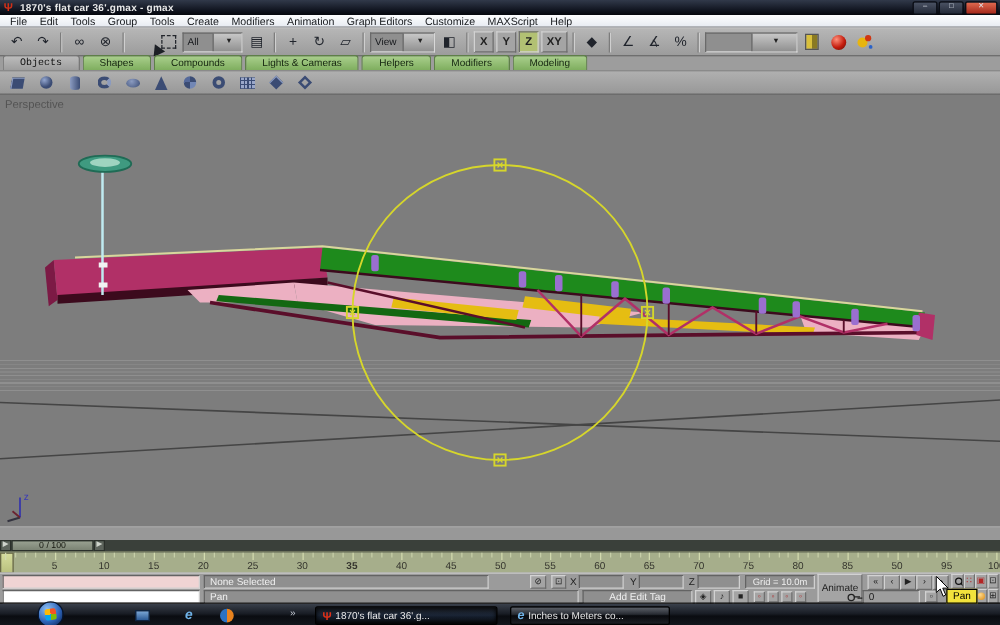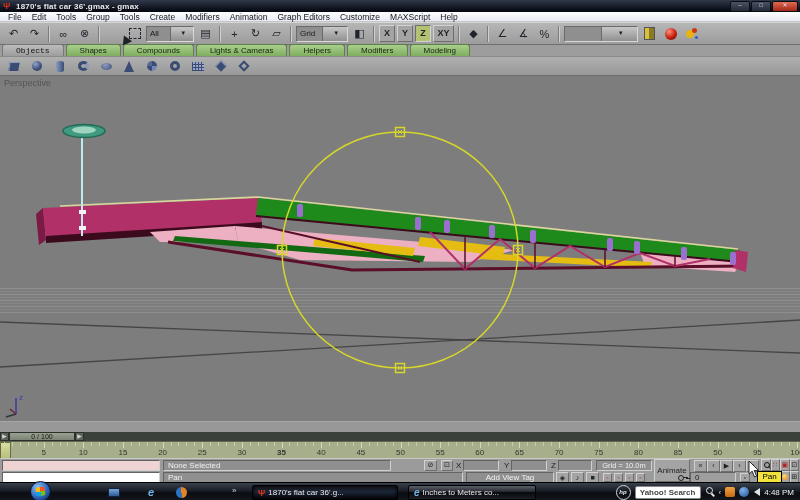--- a/index.html
+++ b/index.html
@@ -208,21 +208,21 @@
         <span>All</span>
         <span class="arr">▼</span>
       </span>
       <span class="tbtn">▤</span>
       <span class="tsep"></span>
       <span class="tbtn">+</span>
       <span class="tbtn">↻</span>
       <span class="tbtn">▱</span>
       <span class="tsep"></span>
       <span class="tdd" style="width: 50px;">
-        <span>Grid</span>
+        <span>View</span>
         <span class="arr">▼</span>
       </span>
       <span class="tbtn">◧</span>
       <span class="tsep"></span>
       <span class="axbtn">X</span>
       <span class="axbtn">Y</span>
       <span class="axbtn on">Z</span>
       <span class="axbtn wide">XY</span>
       <span class="tsep"></span>
       <span class="tbtn">◆</span>
@@ -509,21 +509,21 @@
       <span class="flabel" style="left: 717.7px;">50</span>
       <span class="flabel" style="left: 757.35px;">95</span>
       <span class="flabel" style="left: 797px;">100</span>
     </div>
 
   <div class="statusbar">
     <span class="listener-pink"></span>
     <span class="listener-white"></span>
     <span class="fld" style="left:163px;top:1px;width:228px;height:11px;">None Selected</span>
     <span class="fld" style="left:163px;top:13px;width:300px;height:11px;">Pan</span>
-    <span class="fld" style="left:466px;top:13px;width:88px;height:11px;text-align:center;padding-left:0;">Add View Tag</span>
+    <span class="fld" style="left:466px;top:13px;width:88px;height:11px;text-align:center;padding-left:0;">Add Edit Tag</span>
     <span class="sbtn2" style="left:424px;top:1px;width:13px;height:11px;">⊘</span>
     <span class="sbtn2" style="left:441px;top:1px;width:12px;height:11px;">⊡</span>
     <span class="slabel" style="left:456px;top:1px;">X</span>
     <span class="fld" style="left:463px;top:1px;width:36px;height:11px;"></span>
     <span class="slabel" style="left:504px;top:1px;">Y</span>
     <span class="fld" style="left:511px;top:1px;width:36px;height:11px;"></span>
     <span class="slabel" style="left:551px;top:1px;">Z</span>
     <span class="fld" style="left:558px;top:1px;width:34px;height:11px;"></span>
     <span class="grid-disp">Grid = 10.0m</span>
     <span class="animate">Animate</span>
@@ -575,25 +575,15 @@
     <span class="qlicon ql-media" style="left:176px;"></span>
     <span class="chev" style="left:232px;">»</span>
     <span class="taskbtn active" style="left:252px;width:146px;">
       <span class="tb-gmax">Ψ</span>
       <span>1870's flat car 36'.g...</span>
     </span>
     <span class="taskbtn" style="left:408px;width:128px;">
       <span class="tb-ie">e</span>
       <span>Inches to Meters co...</span>
     </span>
-    <span class="tray">
-      <span class="hp">hp</span>
-      <span class="ysearch">Yahoo! Search</span>
-      <span class="wmag"></span>
-      <span class="traychev">‹</span>
-      <span class="tray-orange"></span>
-      <span class="tray-blue"></span>
-      <span class="speaker"></span>
-      <span class="clock">4:48 PM</span>
-    </span>
   </div>
 
 </div>
 
 </body></html>

